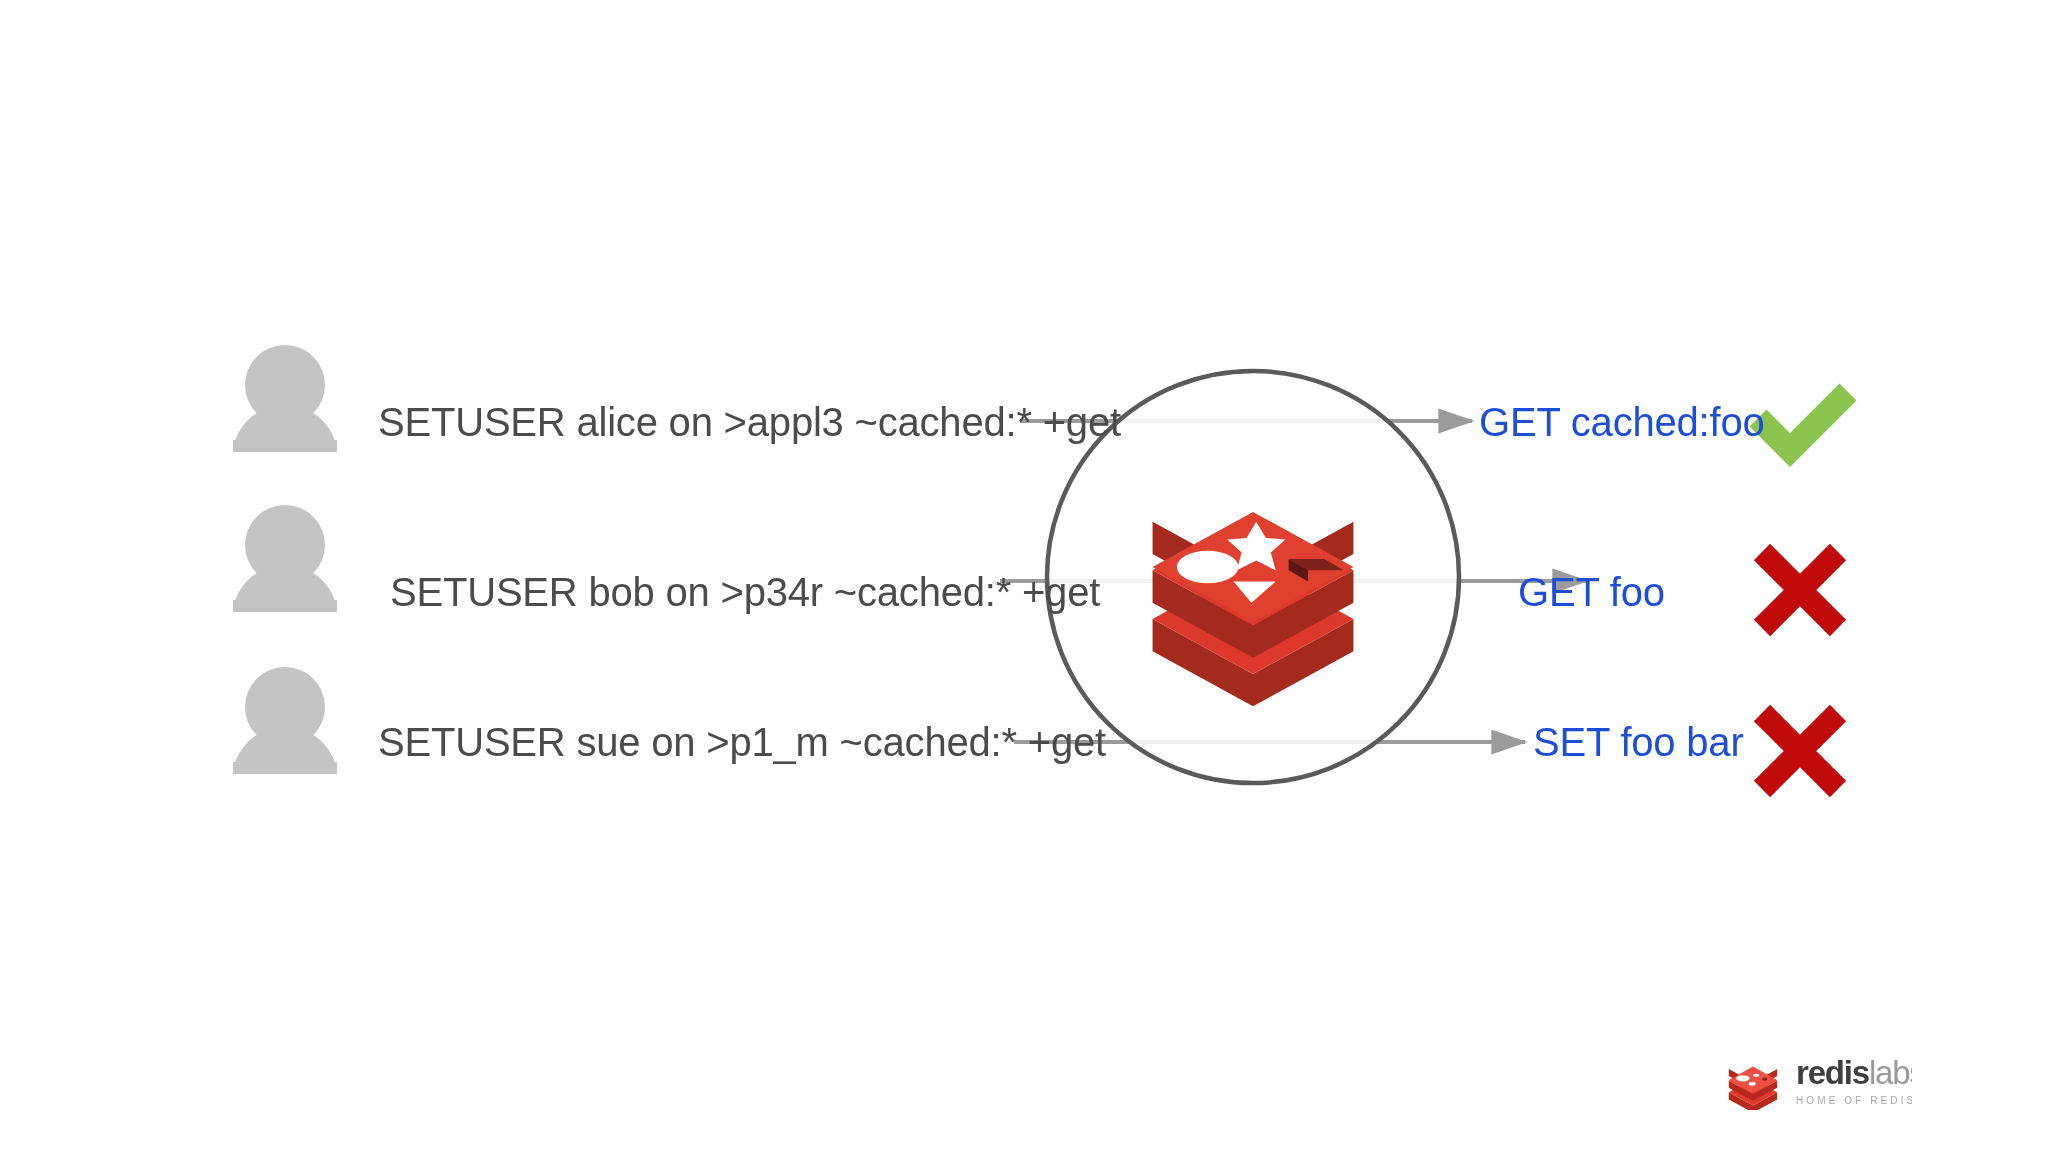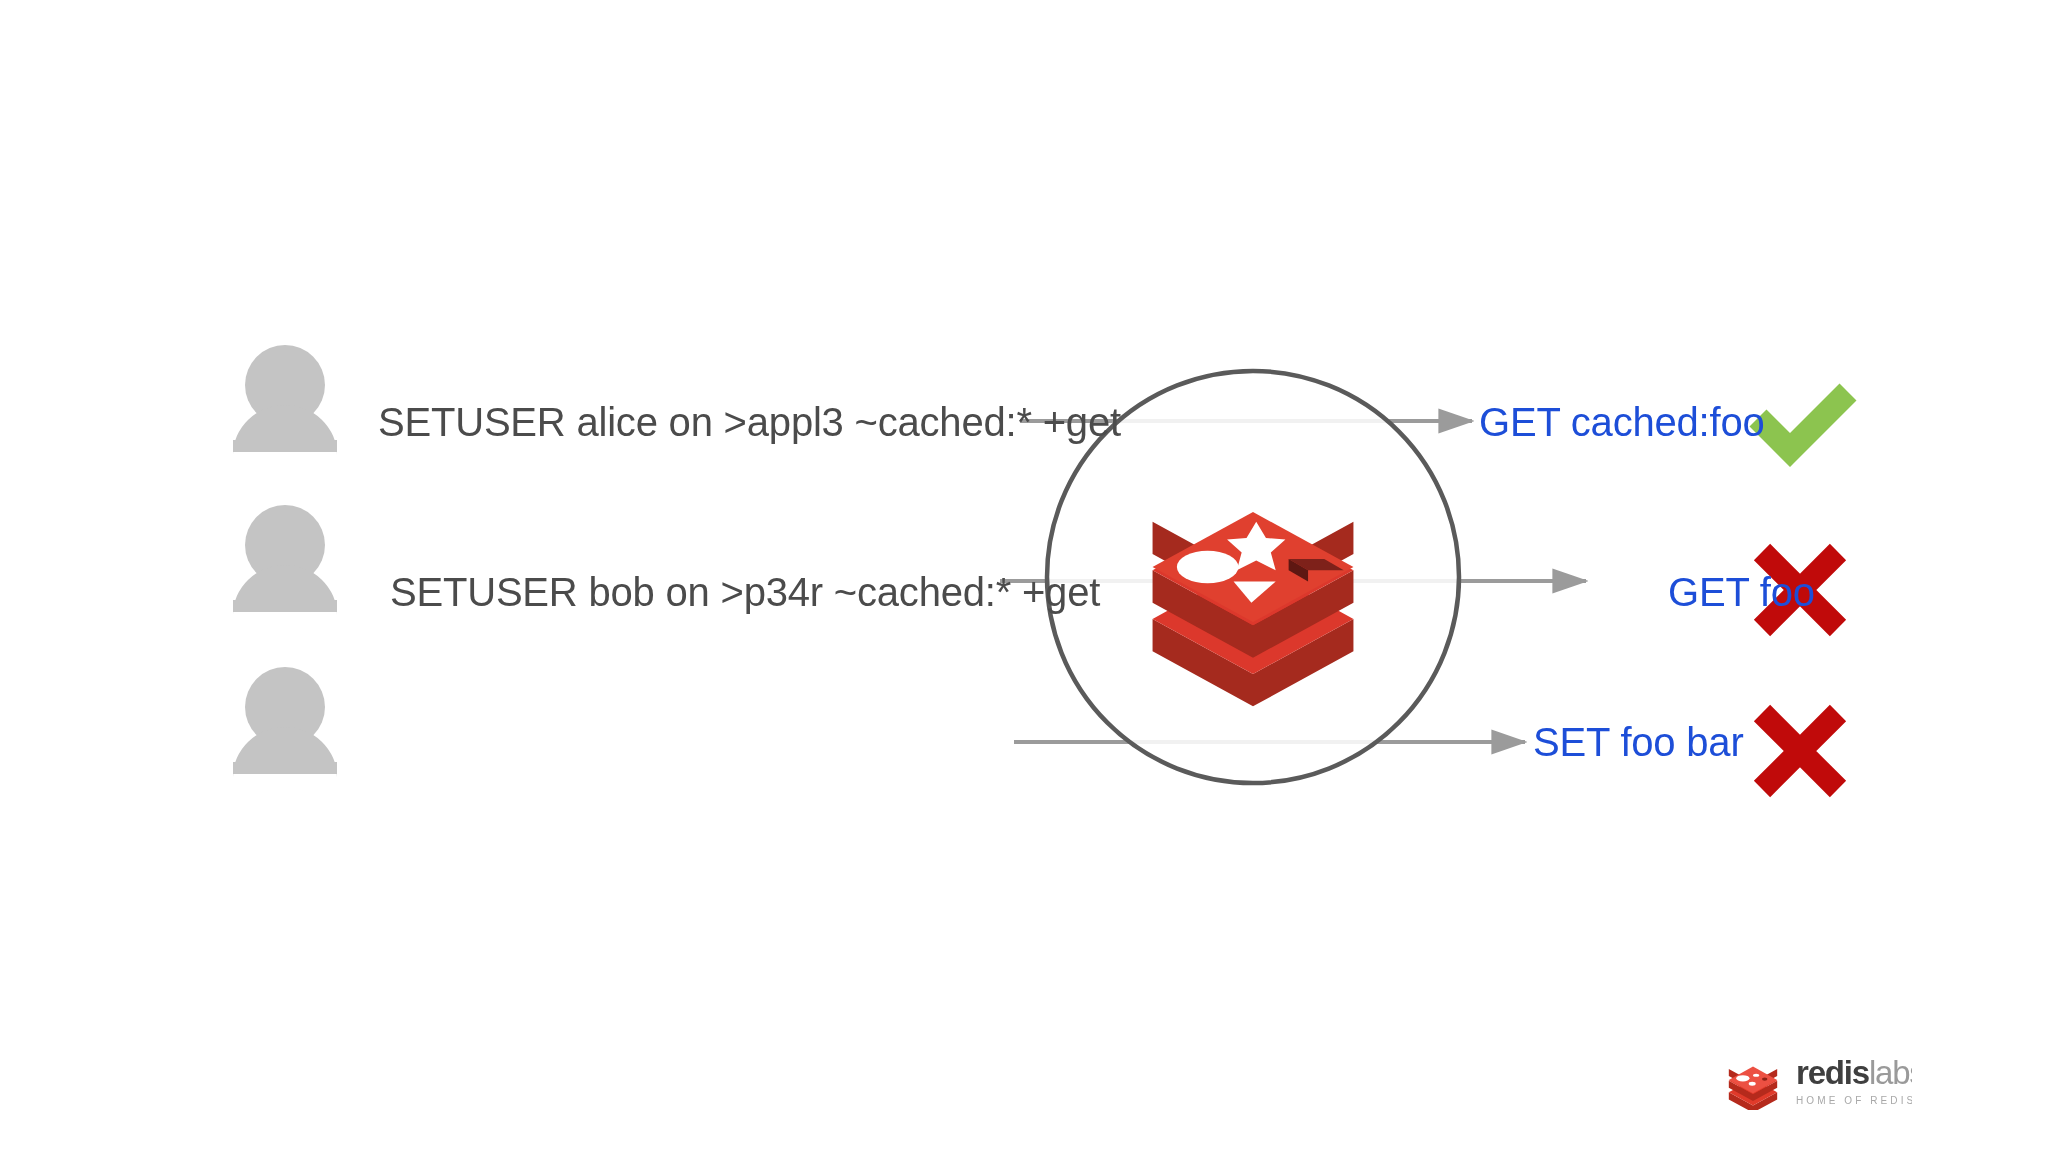--- a/index.html
+++ b/index.html
@@ -50,21 +50,21 @@
   }
 
   
   .row1 { top: 402px; }
   .row2 { top: 572px; margin-left: 12px; }
   .row3 { top: 722px; }
 
   .acl-left  { left: 378px; }
 
   .cmd-r1 { left: 1479px; }
-  .cmd-r2 { left: 1656px; }
+  .cmd-r2 { left: 1506px; }
   .cmd-r3 { left: 1533px; }
 
   
   #brand {
     position: absolute;
     left: 1722px;
     top: 1052px;
     display: flex;
     align-items: center;
     gap: 12px;
@@ -171,20 +171,21 @@
     <g>
       <path d="M1762,552 L1838,628 M1838,552 L1762,628" stroke="#c00a0a" stroke-width="23" stroke-linecap="butt"></path>
     </g>
     <g>
       <path d="M1762,713 L1838,789 M1838,713 L1762,789" stroke="#c00a0a" stroke-width="23" stroke-linecap="butt"></path>
     </g>
   </svg>
 
   <div class="acl-text acl-left row1">SETUSER alice on &gt;appl3 ~cached:* +get</div>
   <div class="acl-text acl-left row2">SETUSER bob on &gt;p34r ~cached:* +get</div>
+  <div class="acl-text acl-left row3">SETUSER sue on &gt;p1_m ~cached:* +get</div>
 
   <div class="cmd-text cmd-r1 row1">GET cached:foo</div>
   <div class="cmd-text cmd-r2 row2">GET foo</div>
   <div class="cmd-text cmd-r3 row3">SET foo bar</div>
 
   <div id="brand">
     <svg width="62" height="58" viewBox="0 0 124 116">
       <g transform="translate(62,62) scale(0.78)">
         <path d="M0,58 L-62,24 L-62,42 L0,76 L62,42 L62,24 Z" fill="#b52a1c"></path>
         <path d="M0,38 L-62,4 L0,-30 L62,4 Z" fill="#e03a2a" transform="translate(0,20)"></path>

